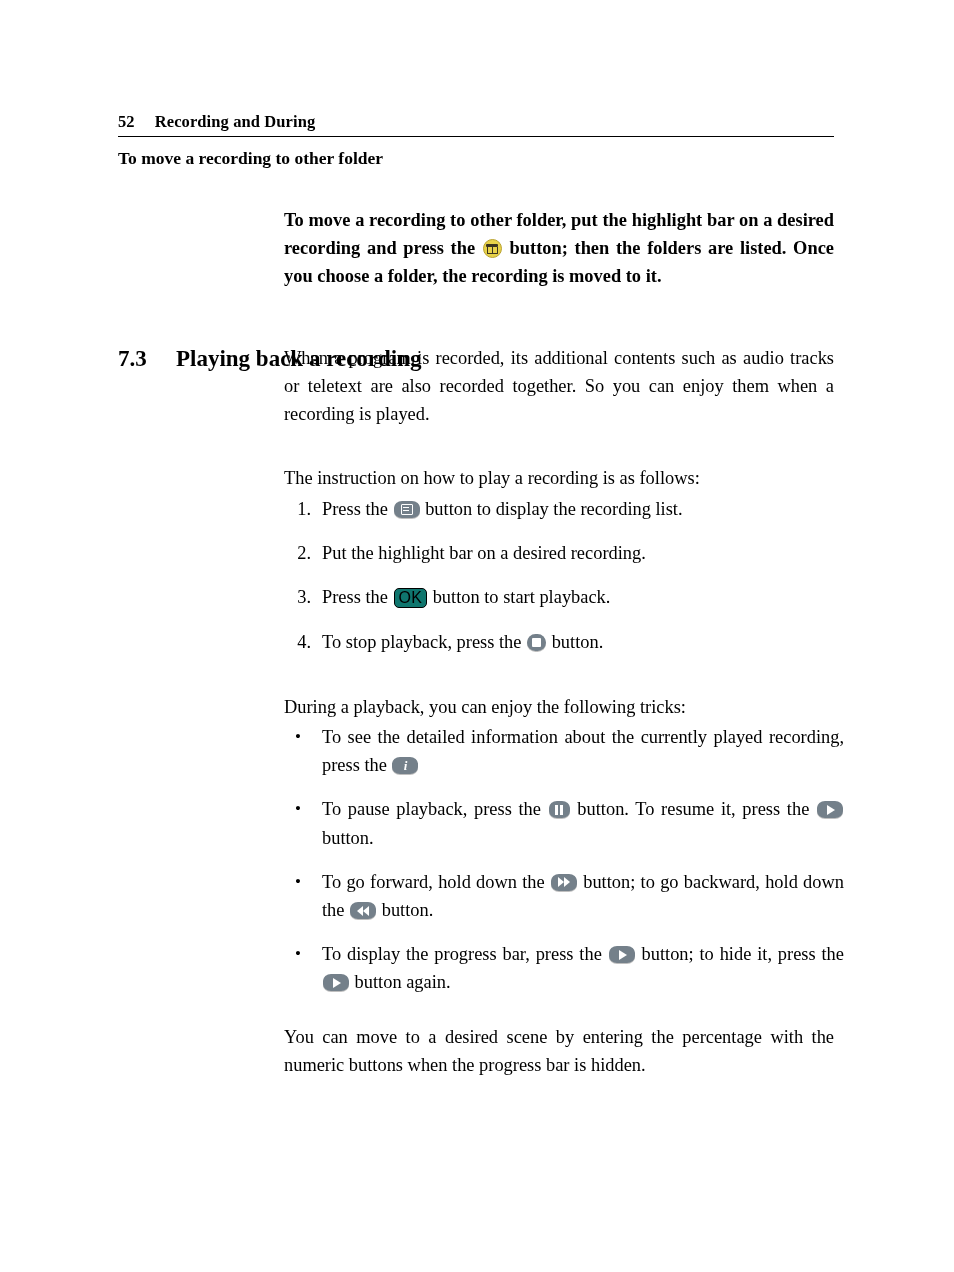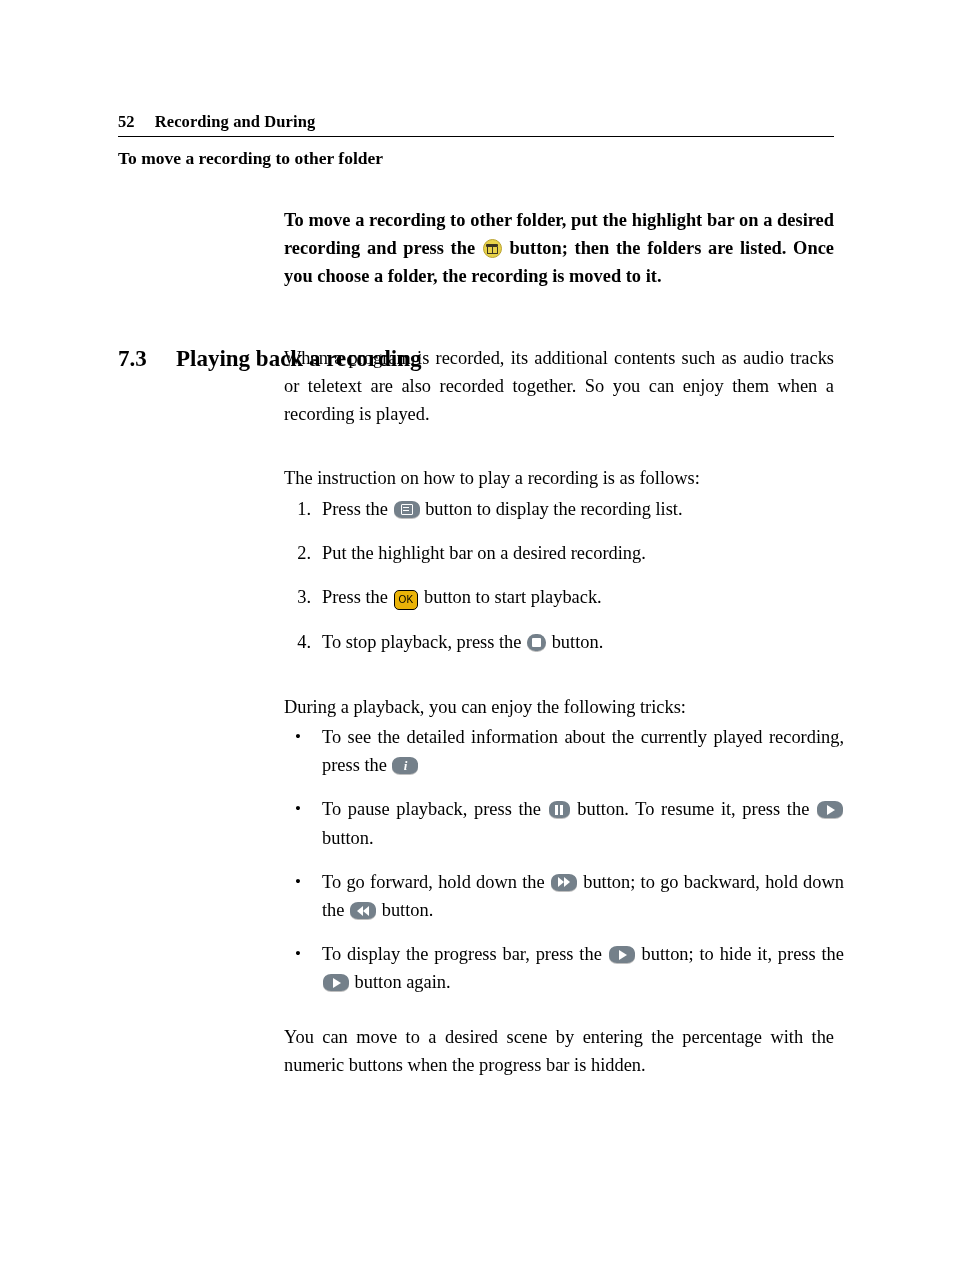--- a/index.html
+++ b/index.html
@@ -246,24 +246,24 @@
     width: 1.6px;
     height: 6.5px;
     background: #3a3320;
   }
 
   
   .key-ok {
     display: inline-block;
     border: 1.4px solid #000000;
     border-radius: 5px;
-    background: #eab308;
+    background: #0f766e;
     padding: 0px 4px 1px 4px;
     font-family: "Liberation Sans", sans-serif;
-    font-size: 10px;
+    font-size: 16px;
     line-height: 17px;
     vertical-align: 0px;
     letter-spacing: .2px;
     margin: 0 1px;
   }
 </style>
 </head>
 <body>
 
 <div class="page">

